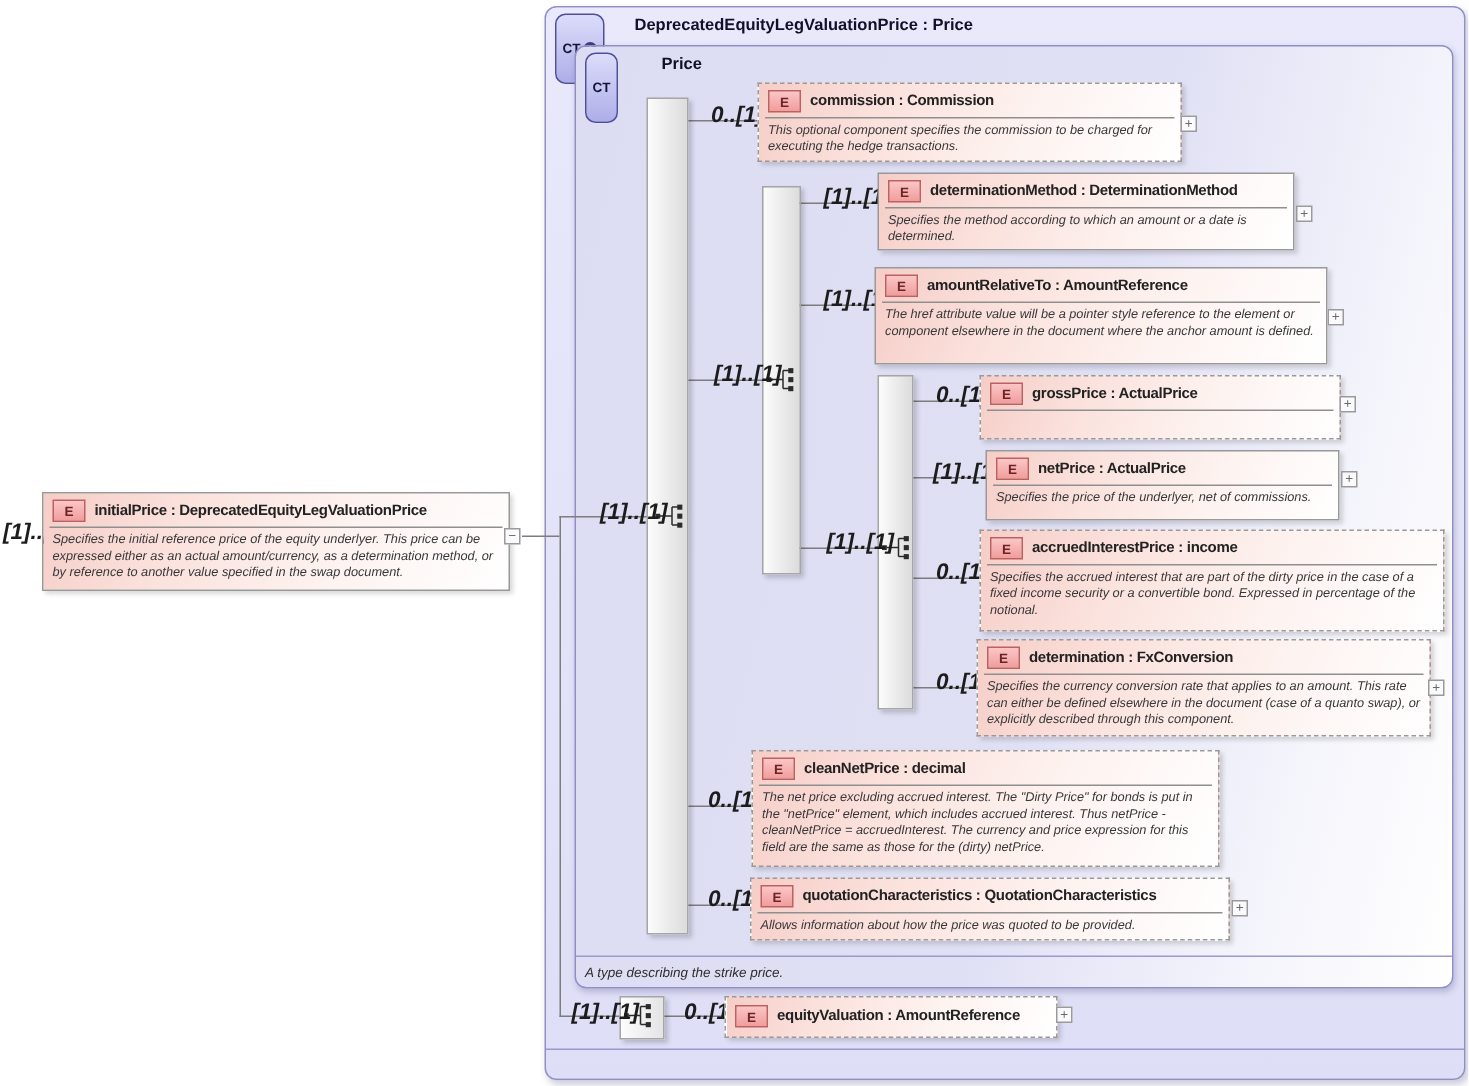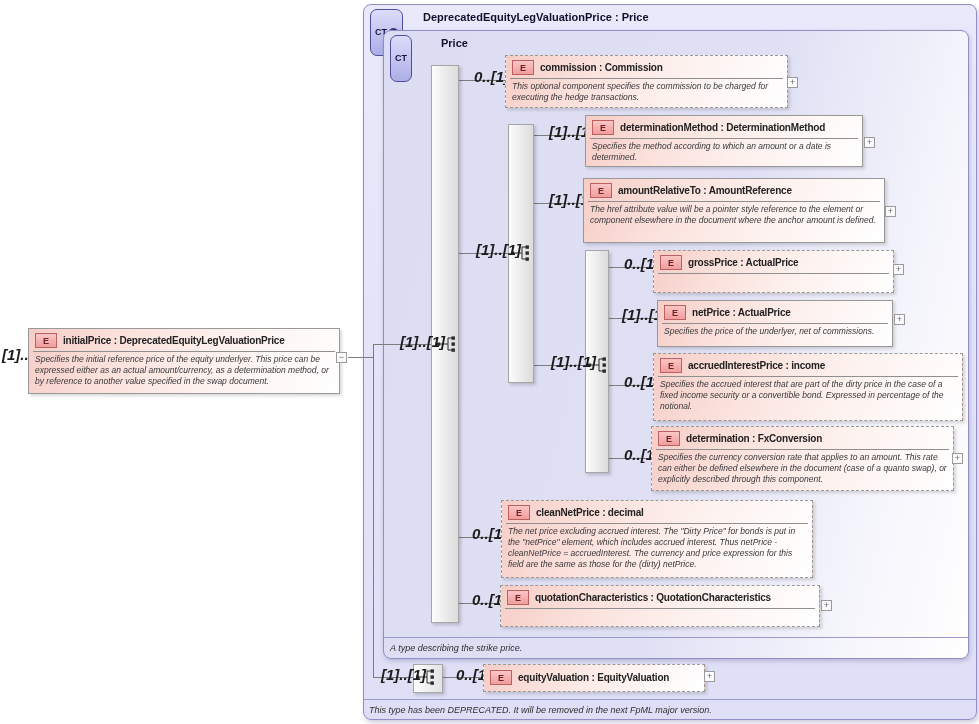--- a/index.html
+++ b/index.html
@@ -49,21 +49,20 @@
 
 <div class="stage">
 
   <div class="frame outer" style="left:363px;top:4px;width:612px;height:714px;">
     <span class="ctbadge" style="left:6px;top:4px;">
         <span>CT</span>
         <span class="ctplus">+</span>
       </span>
     <div class="frame-title" style="left:36px;top:6px;">DeprecatedEquityLegValuationPrice : Price</div>
     <div class="frame-footer-sep" style="top:694px;"></div>
-    <div class="frame-footer" style="left:5px;top:700px;">This type has been DEPRECATED. It will be removed in the next FpML major version.</div>
   </div>
 
   <div class="frame inner" style="left:383px;top:30px;width:584px;height:627px;">
     <span class="ctbadge" style="left:6px;top:4px;">
         <span>CT</span>
       </span>
     <div class="frame-title" style="left:34px;top:6px;">Price</div>
     <div class="frame-footer-sep" style="top:606px;"></div>
     <div class="frame-footer" style="left:6px;top:612px;">A type describing the strike price.</div>
   </div>
@@ -232,25 +231,26 @@
     <div class="edesc">The net price excluding accrued interest. The "Dirty Price" for bonds is put in the "netPrice" element, which includes accrued interest. Thus netPrice - cleanNetPrice = accruedInterest. The currency and price expression for this field are the same as those for the (dirty) netPrice.</div>
   </div>
 
   <span class="card" style="left:472px;top:591px;">0..[1]</span>
   <div class="ebox optional" style="left:500px;top:585px;width:318px;height:40px;">
     <div class="trow">
         <span class="ebadge">E</span>
       <span class="etitle">quotationCharacteristics : QuotationCharacteristics</span>
       </div>
     <div class="esep"></div>
+    <div class="edesc">Allows information about how the price was quoted to be provided.</div>
   </div>
   <span class="sqbtn" style="left:821px;top:600px;">+</span>
 
   <span class="card" style="left:456px;top:666px;">0..[1]</span>
   <div class="ebox optional" style="left:483px;top:664px;width:220px;height:26px;">
     <div class="trow" style="padding-top:5px;">
         <span class="ebadge">E</span>
-      <span class="etitle">equityValuation : EquityValuation</span>
+      <span class="etitle">equityValuation : AmountReference</span>
       </div>
   </div>
   <span class="sqbtn" style="left:704px;top:671px;">+</span>
 
 </div>
 
 </body></html>

